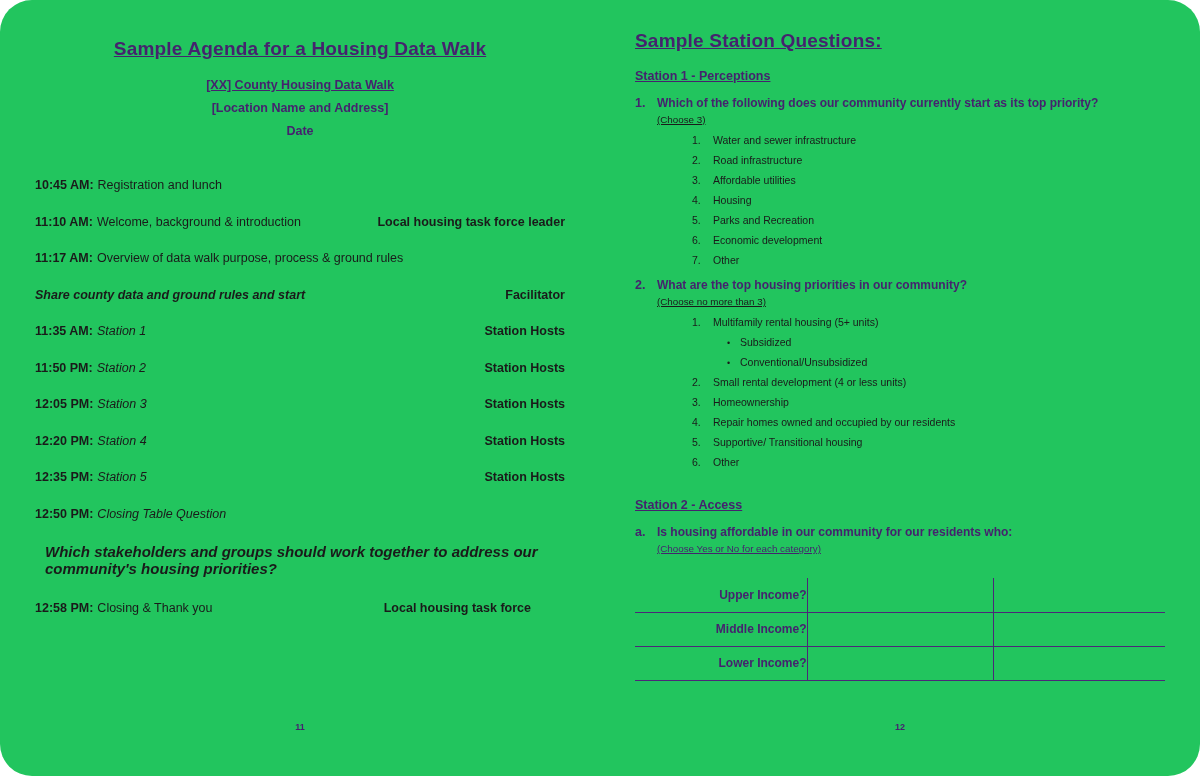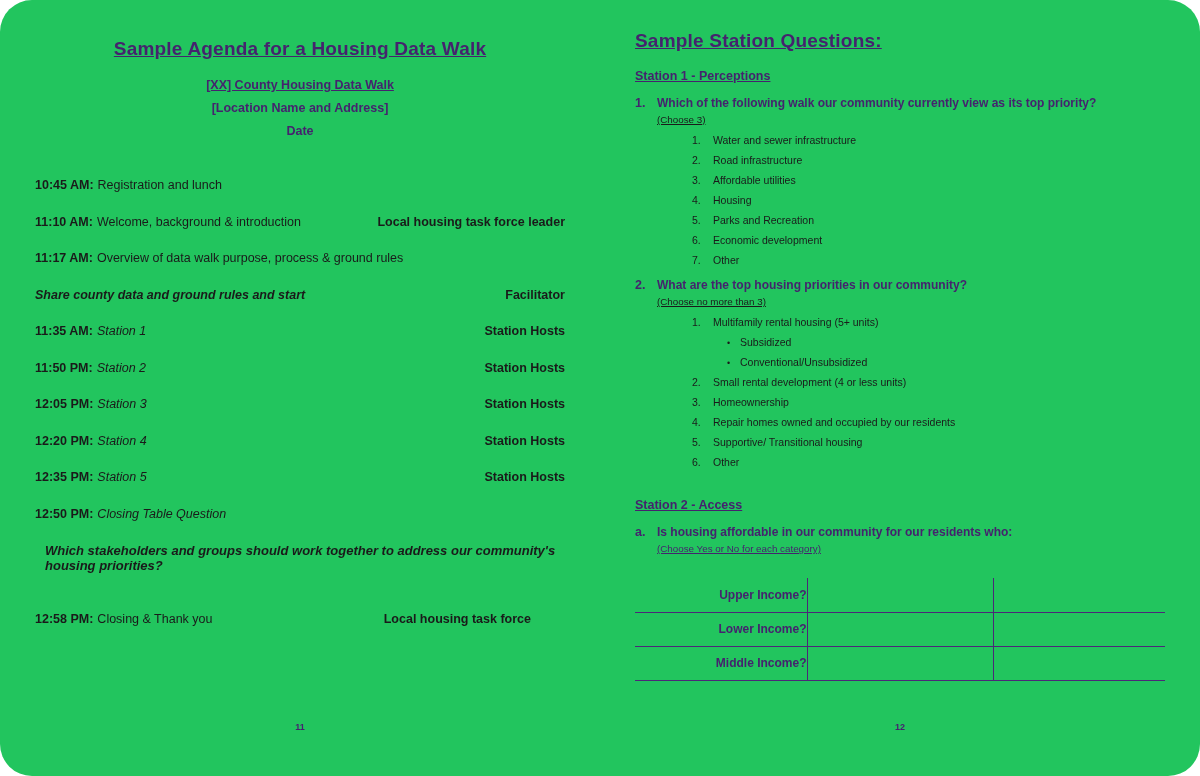--- a/index.html
+++ b/index.html
@@ -18,22 +18,22 @@
   .agenda { margin-top:40px; }
   .agenda-row { display:flex; justify-content:space-between; align-items:baseline;
                 margin-bottom:22.5px; font-size:12.5px; color:#1a1a1a; }
   .agenda-left { white-space:nowrap; }
   .time { font-weight:bold; margin-right:4px; }
   .agenda-row.station .desc { font-style:italic; }
   .agenda-row.emphasis .agenda-left { font-weight:bold; font-style:italic; }
   .right-label { font-weight:bold; white-space:nowrap; }
   .right-label:empty { display:none; }
   .right-label.shift { margin-right:34px; }
-  .agenda-question { font-weight:bold; font-style:italic; font-size:13px;
-                     margin:0 0 39px 10px; color:#1a1a1a; }
+  .agenda-question { font-weight:bold; font-style:italic; font-size:15px;
+                     margin:0 0 24px 10px; color:#1a1a1a; }
   .page-num { position:absolute; bottom:44px; left:0; width:100%; text-align:center;
               color:#45236e; font-weight:bold; font-size:9px; }
 
   
   .rq-title { color:#45236e; font-size:19px; font-weight:bold; text-decoration:underline;
               margin-bottom:17px; letter-spacing:.2px; }
   .station-heading { color:#45236e; font-size:12.5px; font-weight:bold;
                      text-decoration:underline; margin-bottom:13px; }
   .question { display:flex; align-items:baseline; margin-bottom:4px; }
   .q-num { color:#45236e; font-weight:bold; font-size:12.5px; width:22px; flex:0 0 22px; }
@@ -136,21 +136,21 @@
     <div class="page-num">11</div>
   </div>
 
   <div class="page right">
     <div class="rq-title">Sample Station Questions:</div>
 
     <div class="station-heading">Station 1 - Perceptions</div>
 
     <div class="question">
       <span class="q-num">1.</span>
-      <span class="q-text">Which of the following walk our community currently view as its top priority?</span>
+      <span class="q-text">Which of the following does our community currently start as its top priority?</span>
     </div>
     <div class="hint">(Choose 3)</div>
 
     <div class="options">
       <div class="opt">
           <span class="opt-num">1.</span>
           <span class="opt-text">Water and sewer infrastructure</span>
         </div>
       <div class="opt">
           <span class="opt-num">2.</span>
@@ -229,26 +229,26 @@
       <div class="hint purple">(Choose Yes or No for each category)</div>
 
       <table class="yn-table">
         <tbody>
         <tr>
           <td class="col-label">Upper Income?</td>
           <td class="c2"></td>
           <td class="c3"></td>
         </tr>
         <tr>
-          <td class="col-label">Lower Income?</td>
+          <td class="col-label">Middle Income?</td>
           <td class="c2"></td>
           <td class="c3"></td>
         </tr>
         <tr>
-          <td class="col-label">Middle Income?</td>
+          <td class="col-label">Lower Income?</td>
           <td class="c2"></td>
           <td class="c3"></td>
         </tr>
       </tbody>
         </table>
     </div>
 
     <div class="page-num">12</div>
   </div>
 

